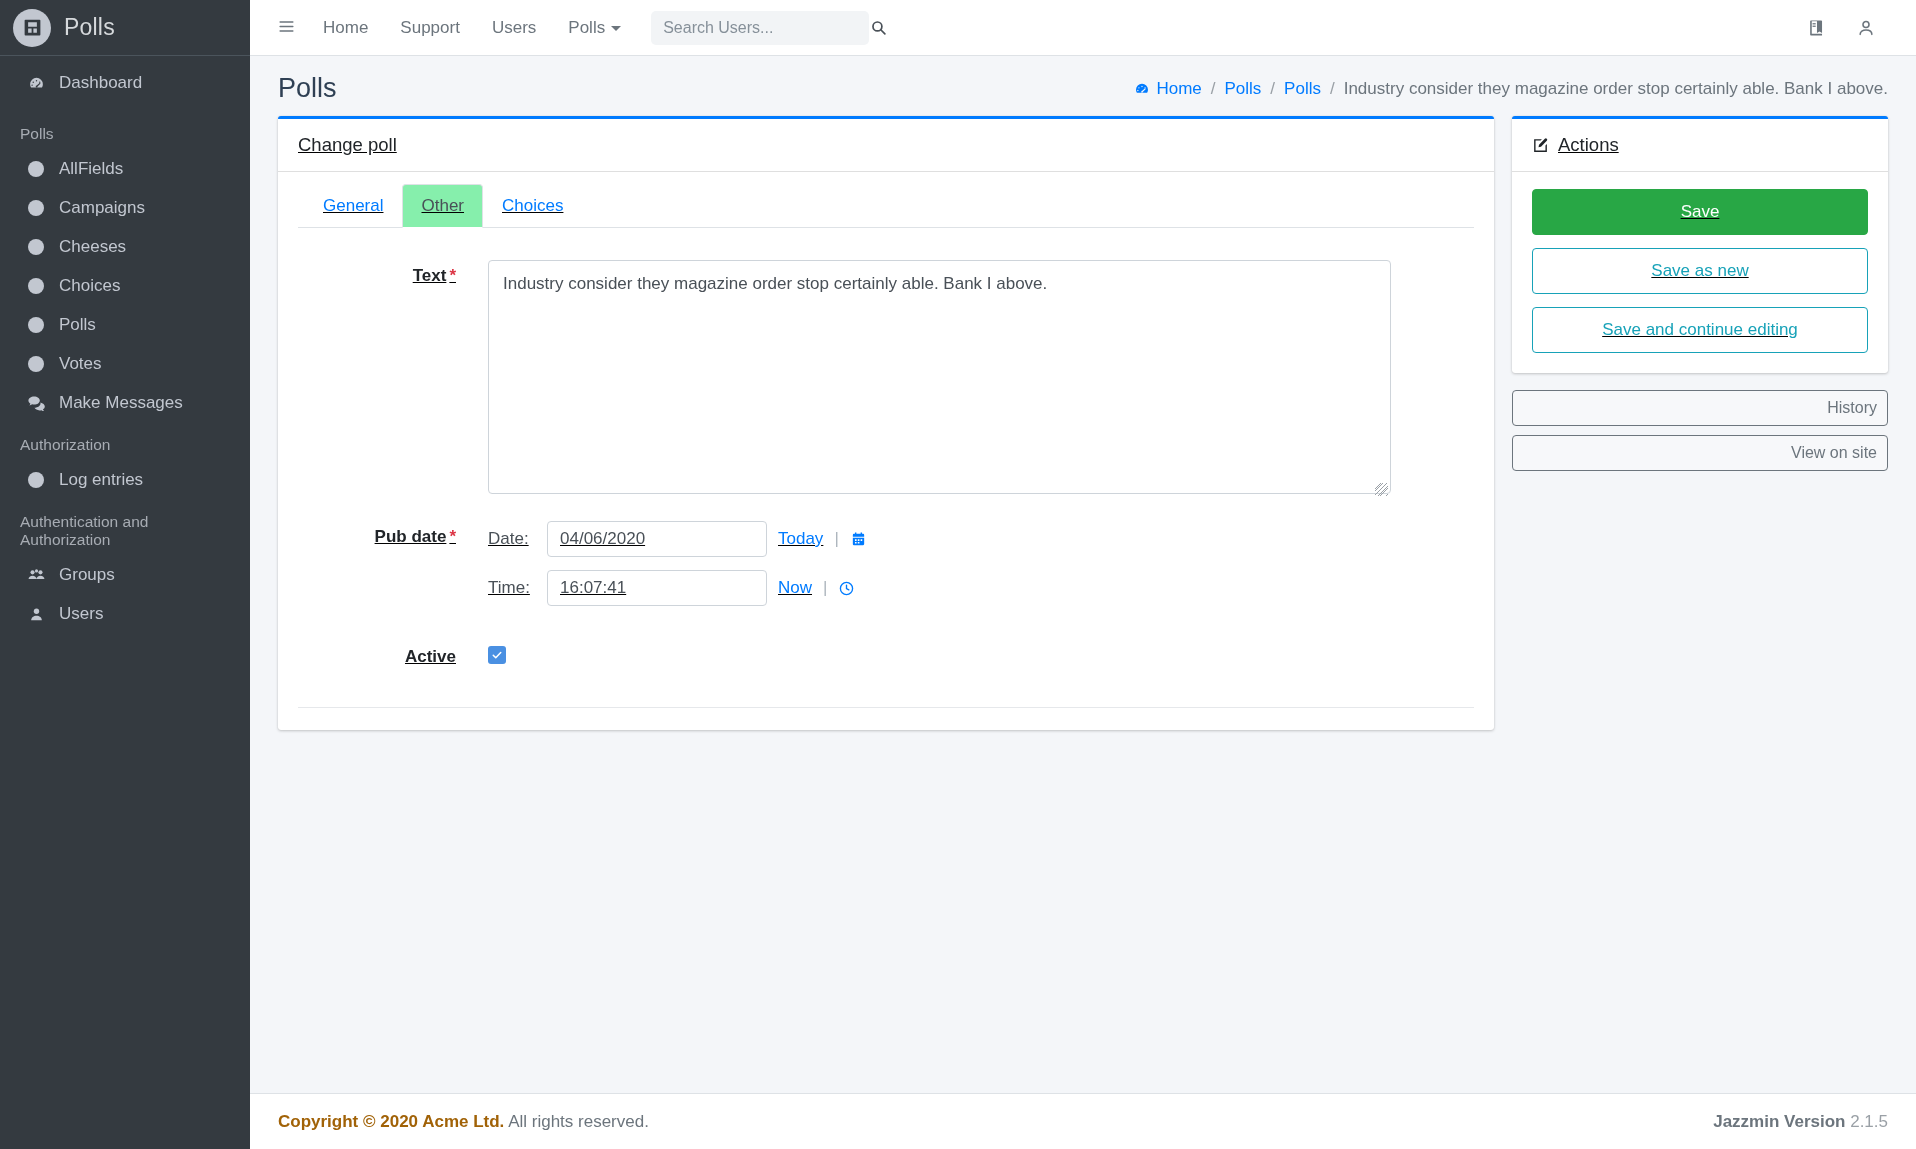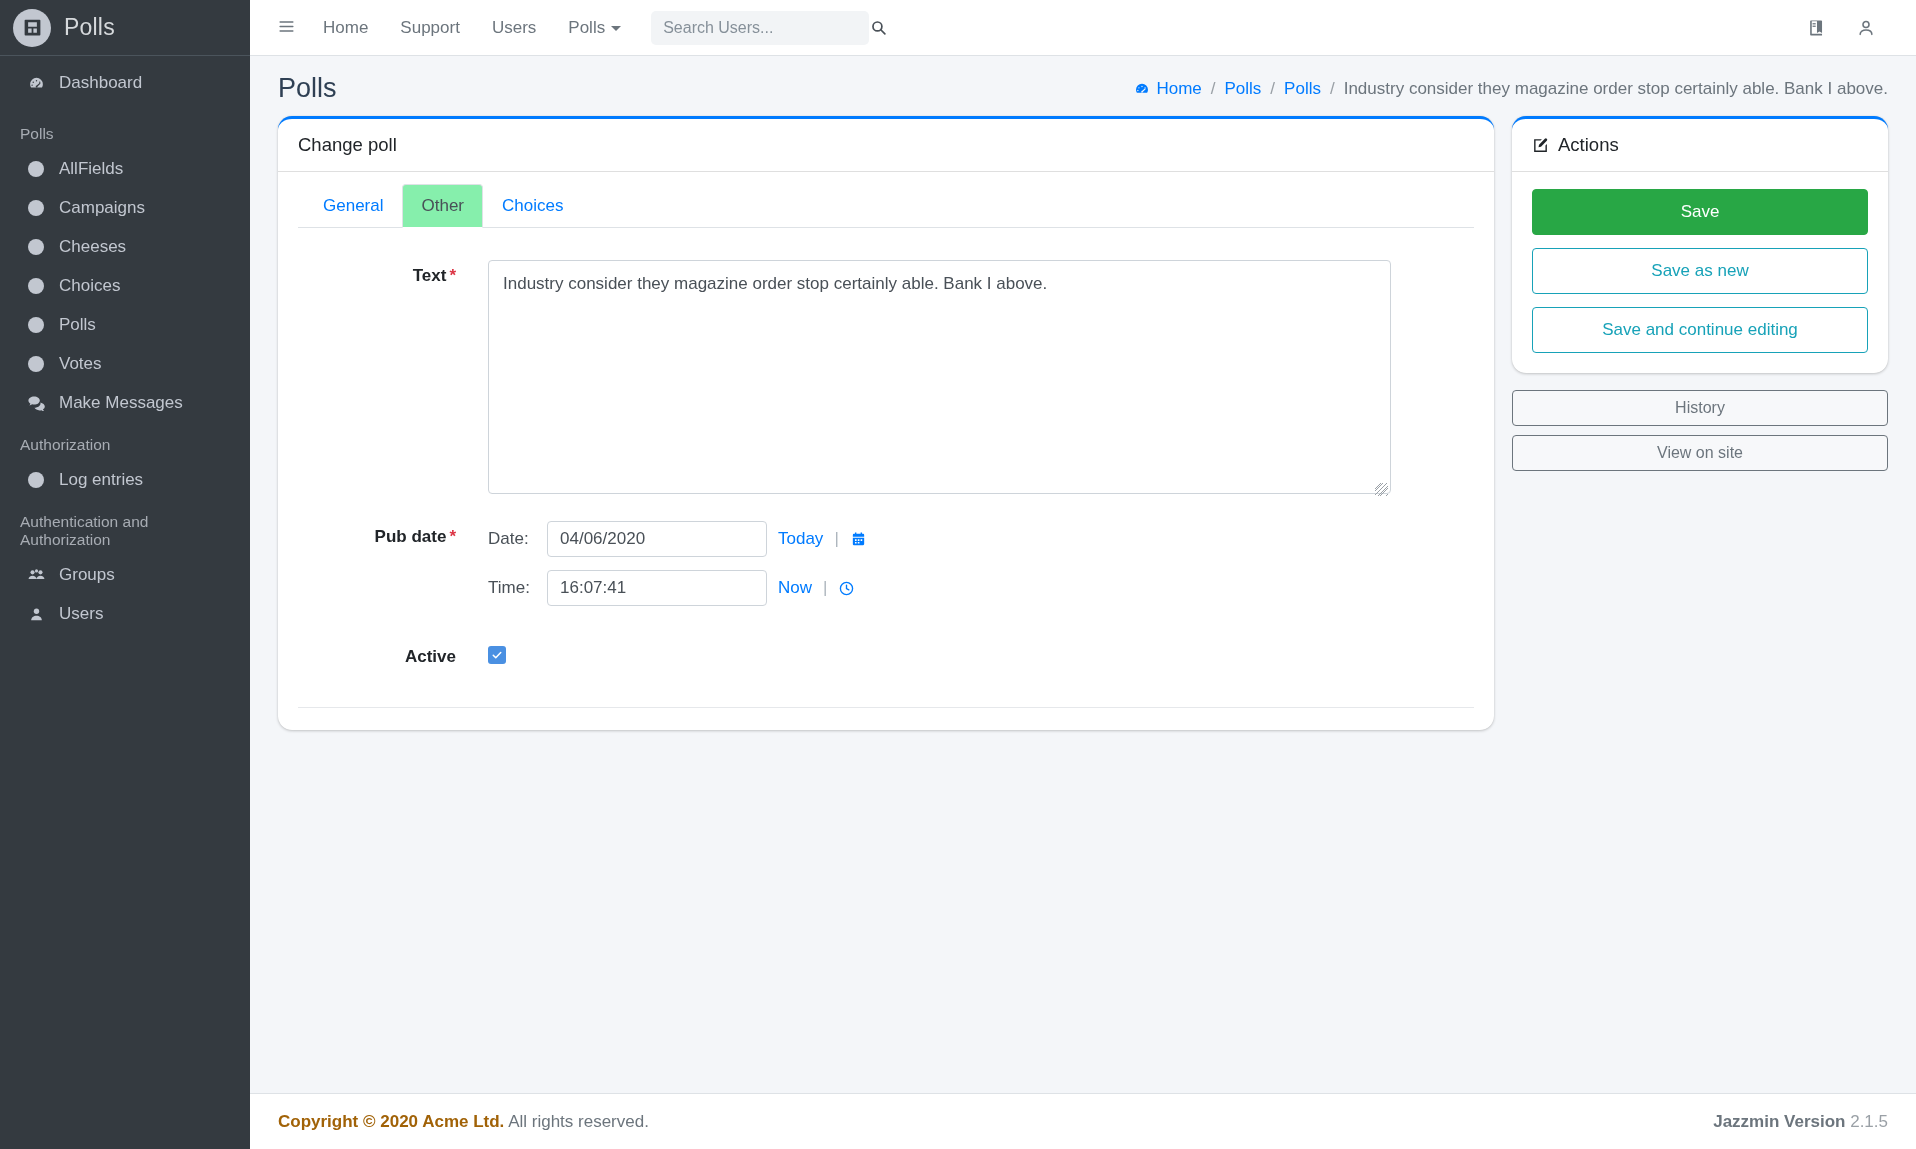--- a/index.html
+++ b/index.html
@@ -109,23 +109,24 @@
   .bc-link { color: #007bff; cursor: pointer; display: flex; align-items: center; gap: 6px; }
   .bc-sep { color: #9aa0a6; padding: 0 9px; }
   .bc-current { color: #6c757d; }
 
   
   .content { display: flex; gap: 18px; padding: 0 28px; align-items: flex-start; }
   .col-main { flex: 1; min-width: 0; }
   .col-side { width: 376px; flex-shrink: 0; }
 
   .card {
-    background: #fff; border-radius: 14px;
+    background: #fff; border-radius: 3px;
     box-shadow: 0 0 1px rgba(0,0,0,.125), 0 1px 3px rgba(0,0,0,.2);
     border-top: 3px solid #007bff;
+    text-decoration: underline;
   }
   .card-header {
     padding: 15px 20px; border-bottom: 1px solid rgba(0,0,0,.125);
     display: flex; align-items: center; gap: 9px;
   }
   .card-title { font-size: 18.5px; color: #212529; font-weight: 400; }
   .card-body { padding: 12px 20px 20px 20px; }
 
   
   .tabs { display: flex; border-bottom: 1px solid #dee2e6; padding-left: 6px; margin-bottom: 0; }
@@ -183,21 +184,21 @@
     cursor: pointer; border: 1px solid transparent; margin-bottom: 13px;
     font-family: inherit; line-height: 1.3;
   }
   .btn-save { background: #28a745; border-color: #28a745; color: #fff; }
   .btn-delete { background: #dc3545; border-color: #dc3545; color: #fff; }
   .btn-outline { background: #fff; border-color: #17a2b8; color: #17a2b8; }
   .btn-outline:last-child { margin-bottom: 0; }
   .side-btns { margin-top: 17px; }
   .btn-muted {
     background: #f7f8fa; border: 1px solid #6c757d; color: #6c757d;
-    display: block; width: 100%; text-align: center; padding: 8px 10px;
+    display: block; width: 100%; text-align: right; padding: 8px 10px;
     border-radius: 4px; font-size: 16px; cursor: pointer; margin-bottom: 9px;
     font-family: inherit;
   }
 
   
   .footer {
     position: absolute; left: 0; right: 0; bottom: 0; height: 56px;
     background: #fff; border-top: 1px solid #dee2e6;
     display: flex; align-items: center; padding: 0 28px;
     font-size: 17px; color: #6c757d;

